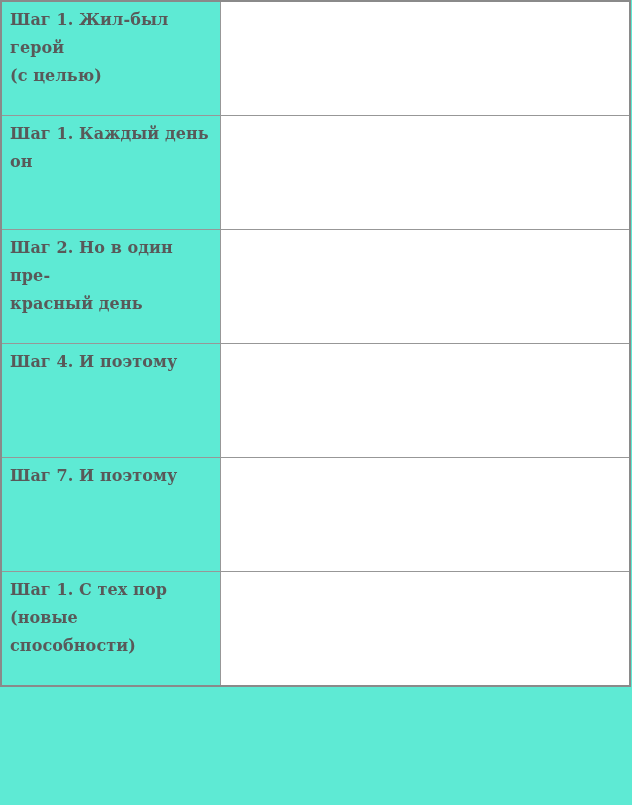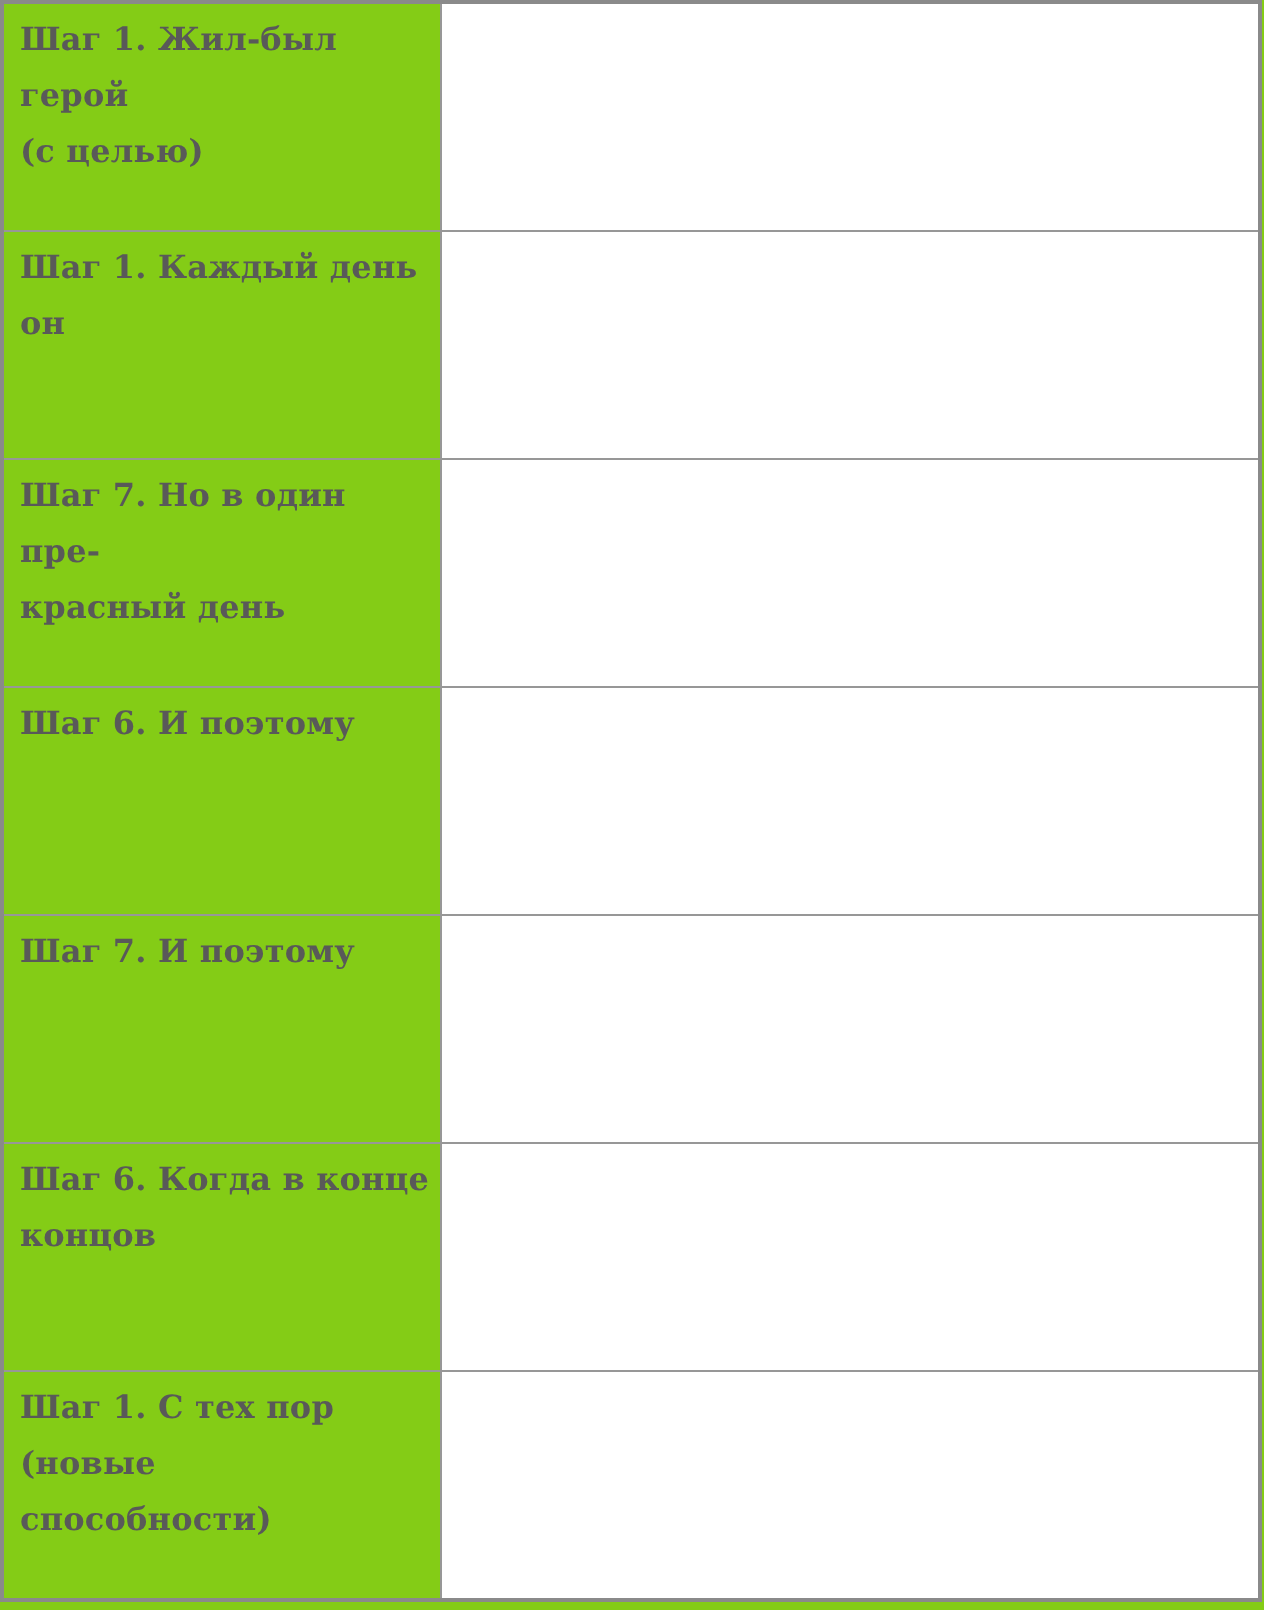--- a/index.html
+++ b/index.html
@@ -4,21 +4,21 @@
 <style>
   html, body {
     margin: 0;
     padding: 0;
     background: #ffffff;
   }
   .page {
     position: relative;
     width: 632px;
     height: 805px;
-    background: #84cc16;
+    background: #5eead4;
     overflow: hidden;
     font-family: "DejaVu Serif", "Liberation Serif", serif;
   }
   table.story-table {
     border-collapse: collapse;
     table-layout: fixed;
     width: 631px;
     margin: 0;
   }
   table.story-table, table.story-table td {
@@ -62,41 +62,34 @@
         <td class="answer-cell"></td>
       </tr>
       <tr class="step-row">
         <td class="label-cell">
           <span class="step-label">Шаг 1. Каждый день он</span>
         </td>
         <td class="answer-cell"></td>
       </tr>
       <tr class="step-row">
         <td class="label-cell">
-          <span class="step-label">Шаг 7. Но в один пре-
+          <span class="step-label">Шаг 2. Но в один пре-
 красный день</span>
         </td>
         <td class="answer-cell"></td>
       </tr>
       <tr class="step-row">
         <td class="label-cell">
-          <span class="step-label">Шаг 6. И поэтому</span>
+          <span class="step-label">Шаг 4. И поэтому</span>
         </td>
         <td class="answer-cell"></td>
       </tr>
       <tr class="step-row">
         <td class="label-cell">
           <span class="step-label">Шаг 7. И поэтому</span>
-        </td>
-        <td class="answer-cell"></td>
-      </tr>
-      <tr class="step-row">
-        <td class="label-cell">
-          <span class="step-label">Шаг 6. Когда в конце
-концов</span>
         </td>
         <td class="answer-cell"></td>
       </tr>
       <tr class="step-row">
         <td class="label-cell">
           <span class="step-label">Шаг 1. С тех пор (новые
 способности)</span>
         </td>
         <td class="answer-cell"></td>
       </tr>

